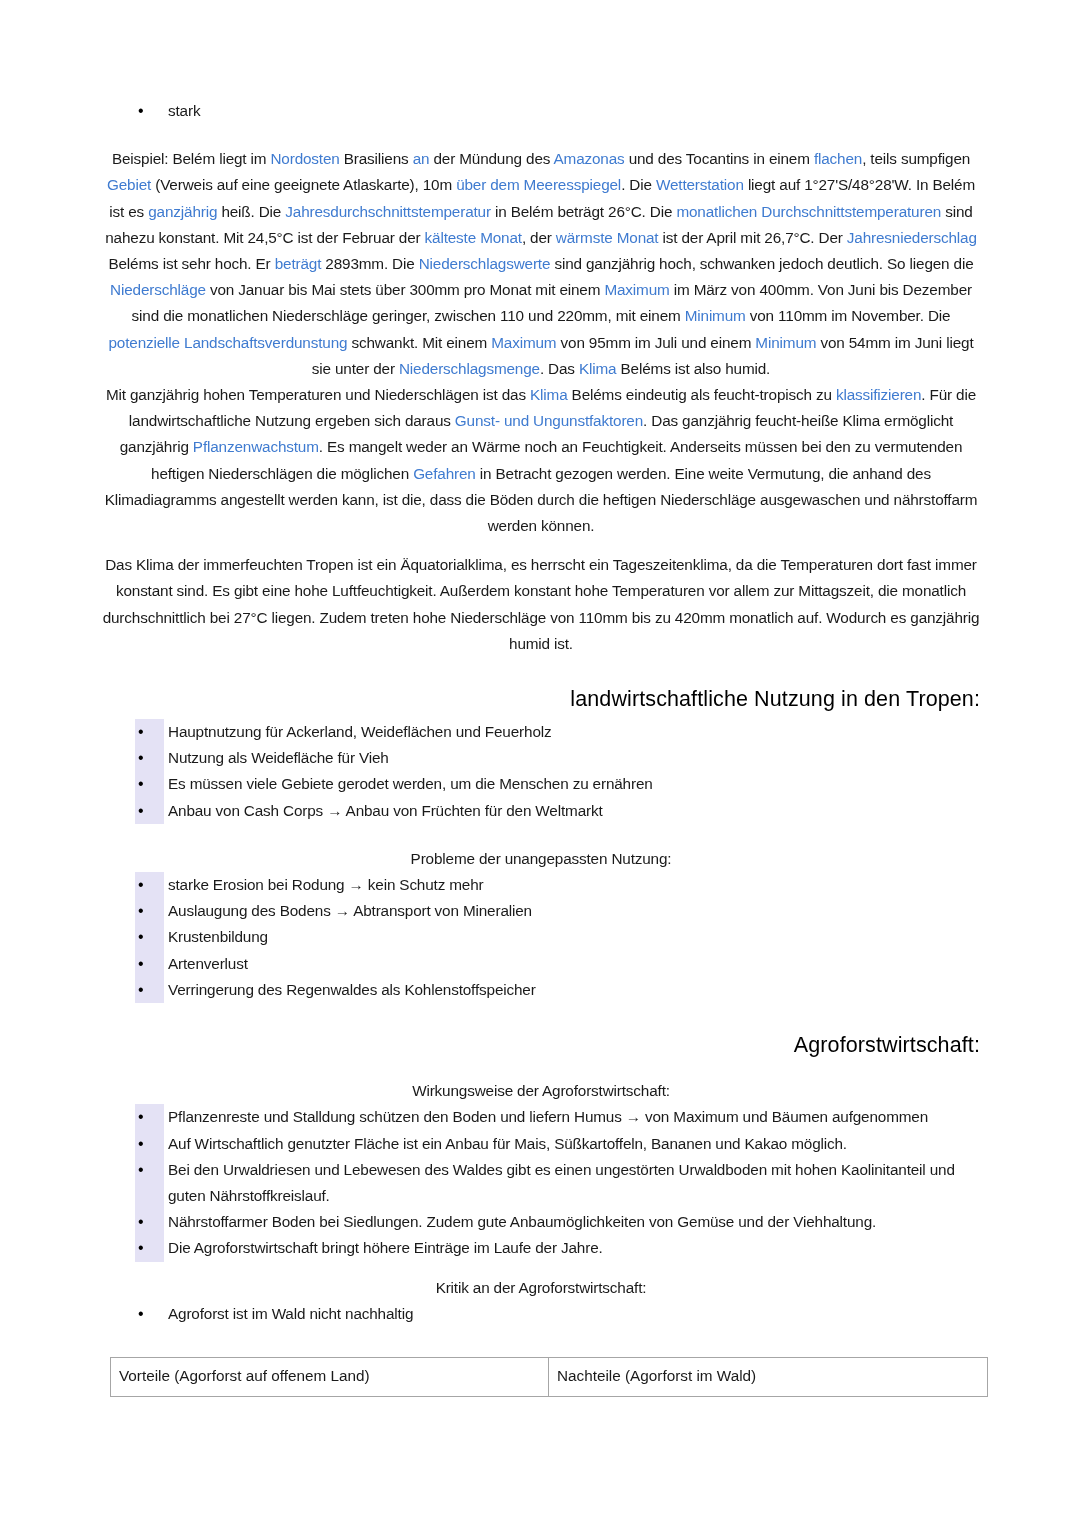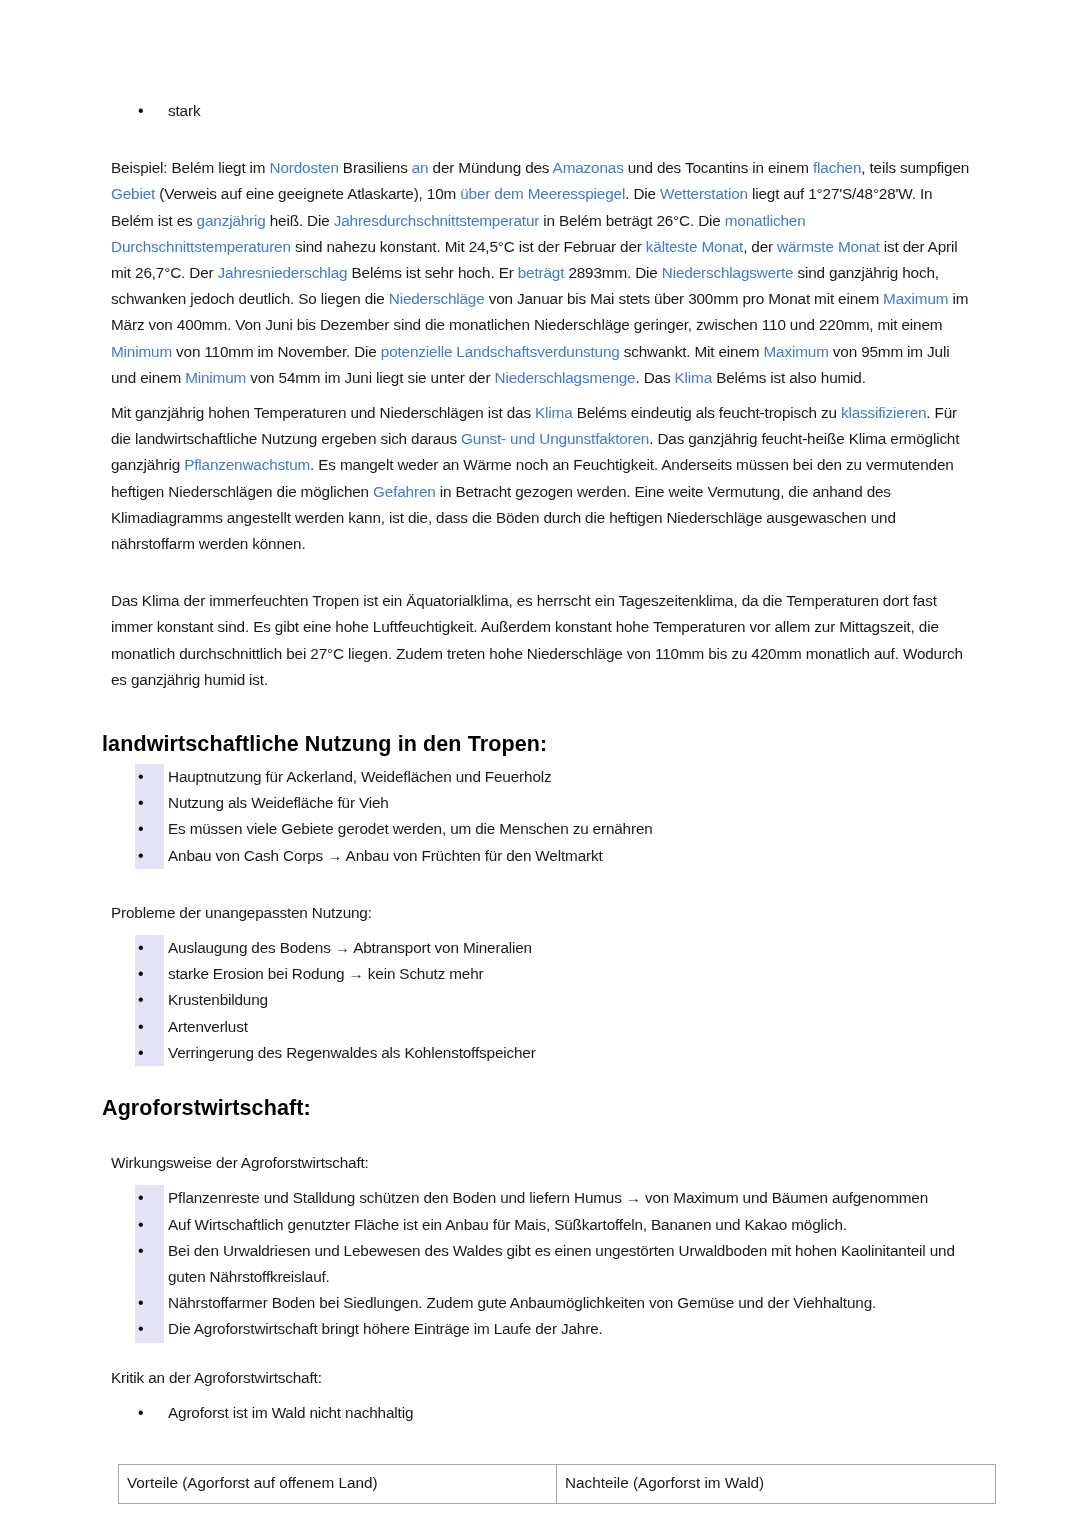--- a/index.html
+++ b/index.html
@@ -25,36 +25,36 @@
     left: 102px;
     top: 98px;
     width: 878px;
   }
 
   
   .para {
     font-size: 15.3px;
     line-height: 26.2px;
     color: #1a1a1a;
-    margin: 9px;
-    text-align: left;
+    margin: 0;
+    text-align: center;
     letter-spacing: -0.01em;
   }
   .blue { color: #3f7bd0; }
 
   .gap-xs { height: 5px; }
   .gap-sm { height: 13px; }
   .gap-md { height: 22px; }
   .gap-lg { height: 27px; }
 
   
   h1.section-heading {
     font-size: 21.5px;
-    font-weight: bold;
-    text-align: left;
+    font-weight: normal;
+    text-align: right;
     margin: 0;
     padding: 0;
     line-height: 30px;
     color: #000;
     letter-spacing: 0.005em;
   }
 
   
   ul.bullets {
     list-style: none;
@@ -95,21 +95,21 @@
   ul.bullets.plain > li::before { left: 36px; }
 
   
   ul.topbullet > li { padding-left: 66px; }
 
   
   table.vt {
     border-collapse: collapse;
     width: 877px;
     table-layout: fixed;
-    margin: 16px;
+    margin: 8px;
   }
   table.vt td {
     border: 1px solid #a6a6a6;
     padding: 6px 8px 8px 8px;
     font-size: 15.3px;
     line-height: 24px;
     color: #1a1a1a;
     vertical-align: top;
     height: 33px;
   }
@@ -146,22 +146,22 @@
         <li>Hauptnutzung für Ackerland, Weideflächen und Feuerholz</li>
         <li>Nutzung als Weidefläche für Vieh</li>
         <li>Es müssen viele Gebiete gerodet werden, um die Menschen zu ernähren</li>
         <li>Anbau von Cash Corps → Anbau von Früchten für den Weltmarkt</li>
       </ul>
 
     <div class="gap-md"></div>
 
     <p class="para">Probleme der unangepassten Nutzung:</p>
     <ul class="bullets hl">
+        <li>starke Erosion bei Rodung → kein Schutz mehr</li>
         <li>Auslaugung des Bodens → Abtransport von Mineralien</li>
-        <li>starke Erosion bei Rodung → kein Schutz mehr</li>
         <li>Krustenbildung</li>
         <li>Artenverlust</li>
         <li>Verringerung des Regenwaldes als Kohlenstoffspeicher</li>
       </ul>
 
     <div class="gap-lg"></div>
 
     <h1 class="section-heading">Agroforstwirtschaft:</h1>
 
     <div class="gap-xs"></div>

